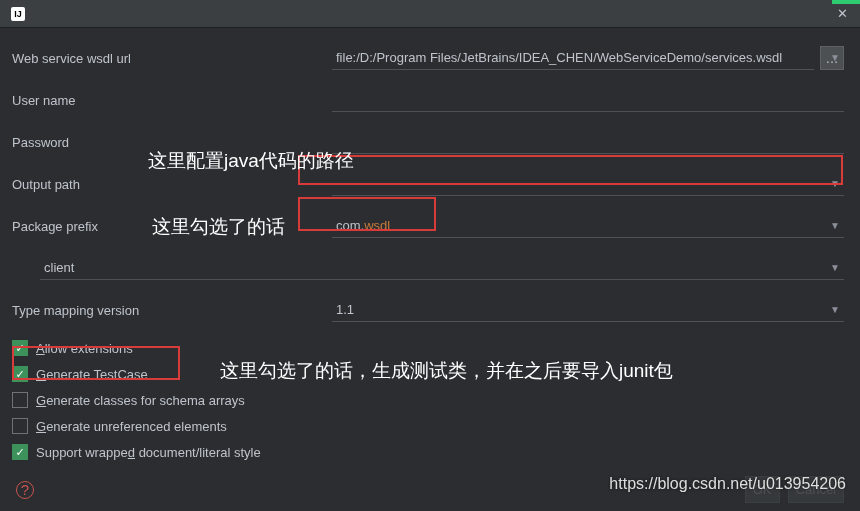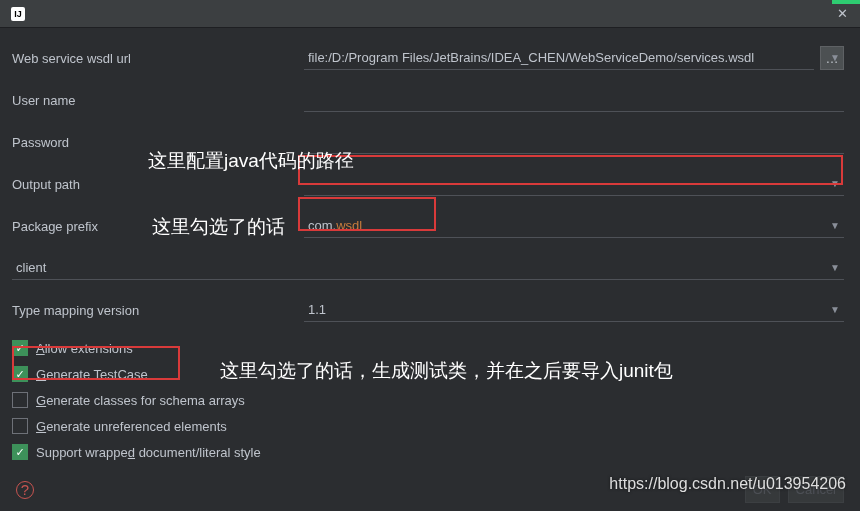--- a/index.html
+++ b/index.html
@@ -32,21 +32,21 @@
   color: #000;
   display: flex;
   align-items: center;
   justify-content: center;
 }
 .title { color: #bfc4cc; }
 .x-btn { margin-left: auto; padding: 4px 12px; color: #bfc4cc; }
 .content { padding: 18px 16px 0 12px; }
 .row { display: flex; align-items: center; margin-bottom: 18px; min-height: 24px; }
 .label { width: 292px; flex-shrink: 0; color: #bfc4cc; position: relative; }
-.field-wrap { flex: 1; position: relative; display: flex; align-items: center; }
+.field-wrap { flex: 1; position: relative; display: flex; align-items: center; margin-left: 28px; }
 .field {
   flex: 1;
   background: transparent;
   border: none;
   border-bottom: 1px solid #4e5157;
   color: #bfc4cc;
   padding: 4px 20px 4px 4px;
   height: 24px;
 }
 .field .chev {

